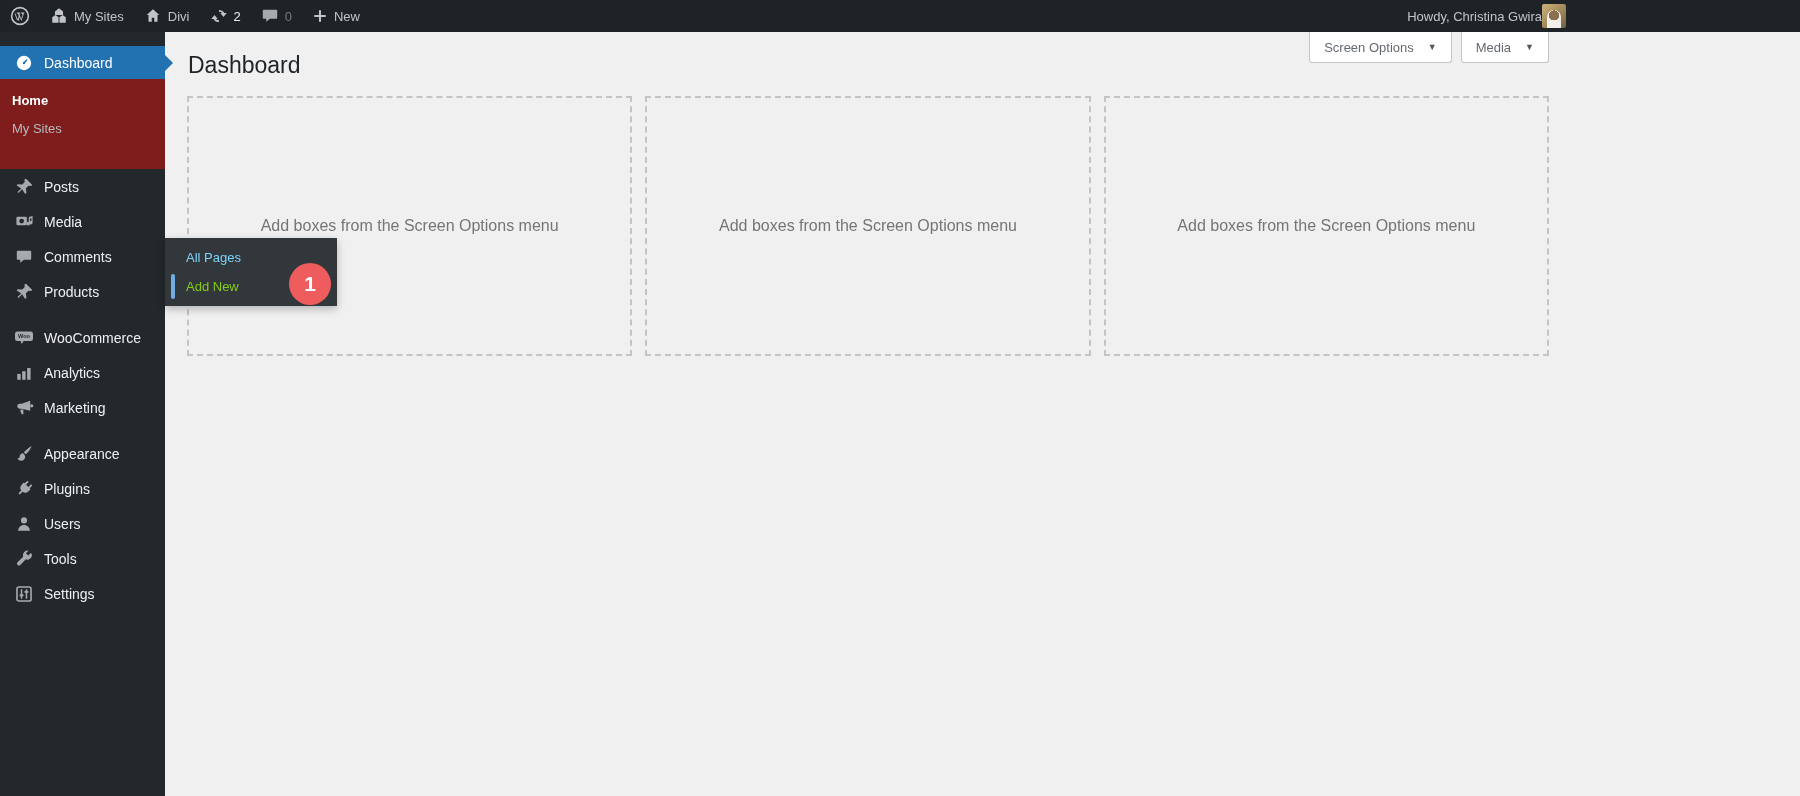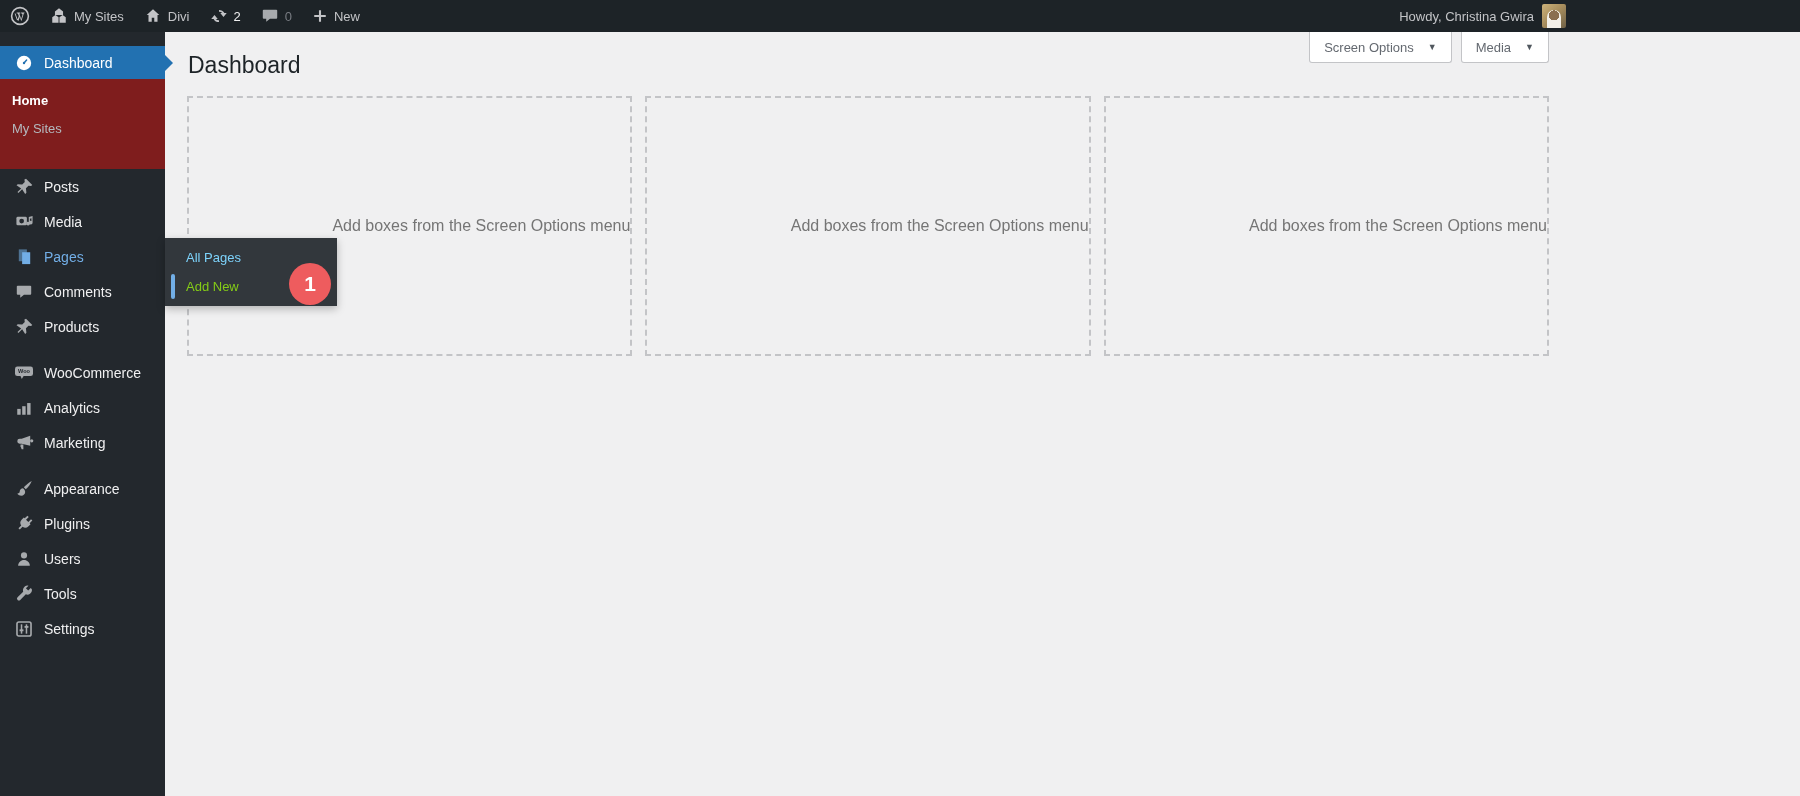--- a/index.html
+++ b/index.html
@@ -9,21 +9,21 @@
   
   .admin-bar{
     position:absolute; top:0; left:0; width:1800px; height:32px;
     background:#1d2327; color:#c3c4c7; display:flex; align-items:center;
     font-size:13px; z-index:50;
   }
   .ab-item{ display:flex; align-items:center; gap:6px; padding:0 10px; height:32px; cursor:pointer; }
   .ab-item svg{ display:block; }
   .ab-count{ color:#f0f0f1; }
   .ab-count-dim{ color:#787c82; }
-  .ab-right{ margin-left:auto; display:flex; align-items:center; gap:8px; padding-right:234px; }
+  .ab-right{ margin-left:auto; display:flex; align-items:center; gap:0; padding-right:234px; }
   .ab-howdy{ color:#c3c4c7; }
   .ab-avatar{
     width:24px; height:24px; border-radius:2px; overflow:hidden;
     background:linear-gradient(135deg,#cdb37b 0%,#a98f5e 45%,#6f6147 100%);
     position:relative; flex:0 0 auto;
   }
   .ab-avatar::after{
     content:""; position:absolute; left:5px; top:6px; width:14px; height:18px;
     background:radial-gradient(circle at 50% 30%, #8a6f50 0 5px, #f2efe8 5px 6px, #f2efe8 100%);
     border-radius:7px 7px 0 0;
@@ -88,21 +88,21 @@
     height:31px; background:#fff; border:1px solid #c3c4c7; border-top:none;
     border-radius:0 0 3px 3px; color:#646970; font-size:13px;
     display:flex; align-items:center; gap:14px; padding:0 14px; cursor:pointer;
   }
   .caret{ font-size:9px; color:#50575e; line-height:1; }
   .metabox-row{
     position:absolute; left:22px; top:64px; width:1362px; height:260px;
     display:flex; gap:13px;
   }
   .metabox-placeholder{
-    flex:1; border:2px dashed #c3c4c7; display:flex; align-items:center; justify-content:flex-end;
+    flex:1; border:2px dashed #c3c4c7; display:flex; align-items:center; justify-content:center;
     color:#757575; font-size:16px;
   }
 </style>
 </head>
 <body>
 
 <div class="admin-bar">
   <div class="ab-item">
     <svg width="20" height="20" viewBox="0 0 20 20">
       <circle cx="10" cy="10" r="8.4" fill="none" stroke="#c3c4c7" stroke-width="1.6"></circle>
@@ -185,30 +185,20 @@
     <span class="mi-icon">
       <svg width="19" height="19" viewBox="0 0 20 20" fill="currentColor">
         <rect x="1.5" y="5" width="11" height="9" rx="1.5"></rect>
         <circle cx="7" cy="9.5" r="2.5" fill="#23282d"></circle>
         <path d="M14.5 5.2l4-1v7a1.9 1.9 0 1 1-1.2-1.8V6.6l-1.6.4v5.4a1.9 1.9 0 1 1-1.2-1.8z"></path>
       </svg>
     </span>
     <span>Media</span>
   </div>
 
-  <div class="menu-item hovered">
-    <span class="mi-icon">
-      <svg width="19" height="19" viewBox="0 0 20 20" fill="currentColor">
-        <path d="M4 2.5h8.5V15H4z" opacity="0.55"></path>
-        <path d="M7.5 5.5H16V18H7.5z"></path>
-      </svg>
-    </span>
-    <span>Pages</span>
-    <span class="notch"></span>
-  </div>
 
   <div class="menu-item">
     <span class="mi-icon">
       <svg width="18" height="18" viewBox="0 0 20 20" fill="currentColor">
         <path d="M3 3h14a1 1 0 0 1 1 1v8a1 1 0 0 1-1 1h-7l-4.2 3.4V13H3a1 1 0 0 1-1-1V4a1 1 0 0 1 1-1z"></path>
       </svg>
     </span>
     <span>Comments</span>
   </div>
 

